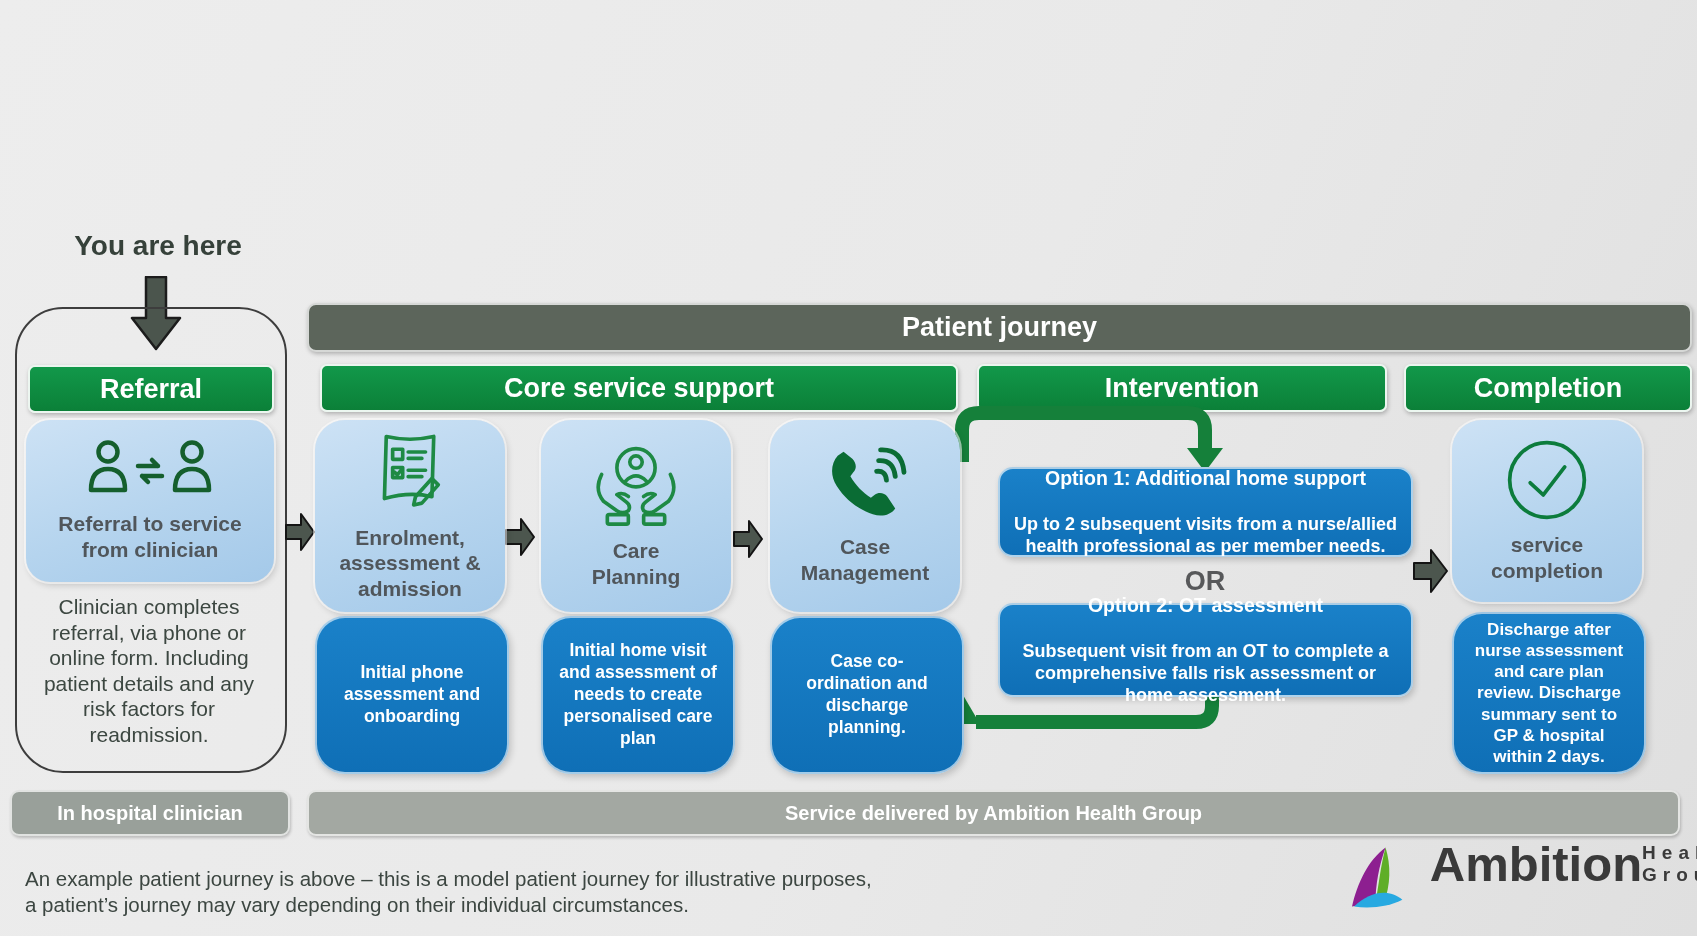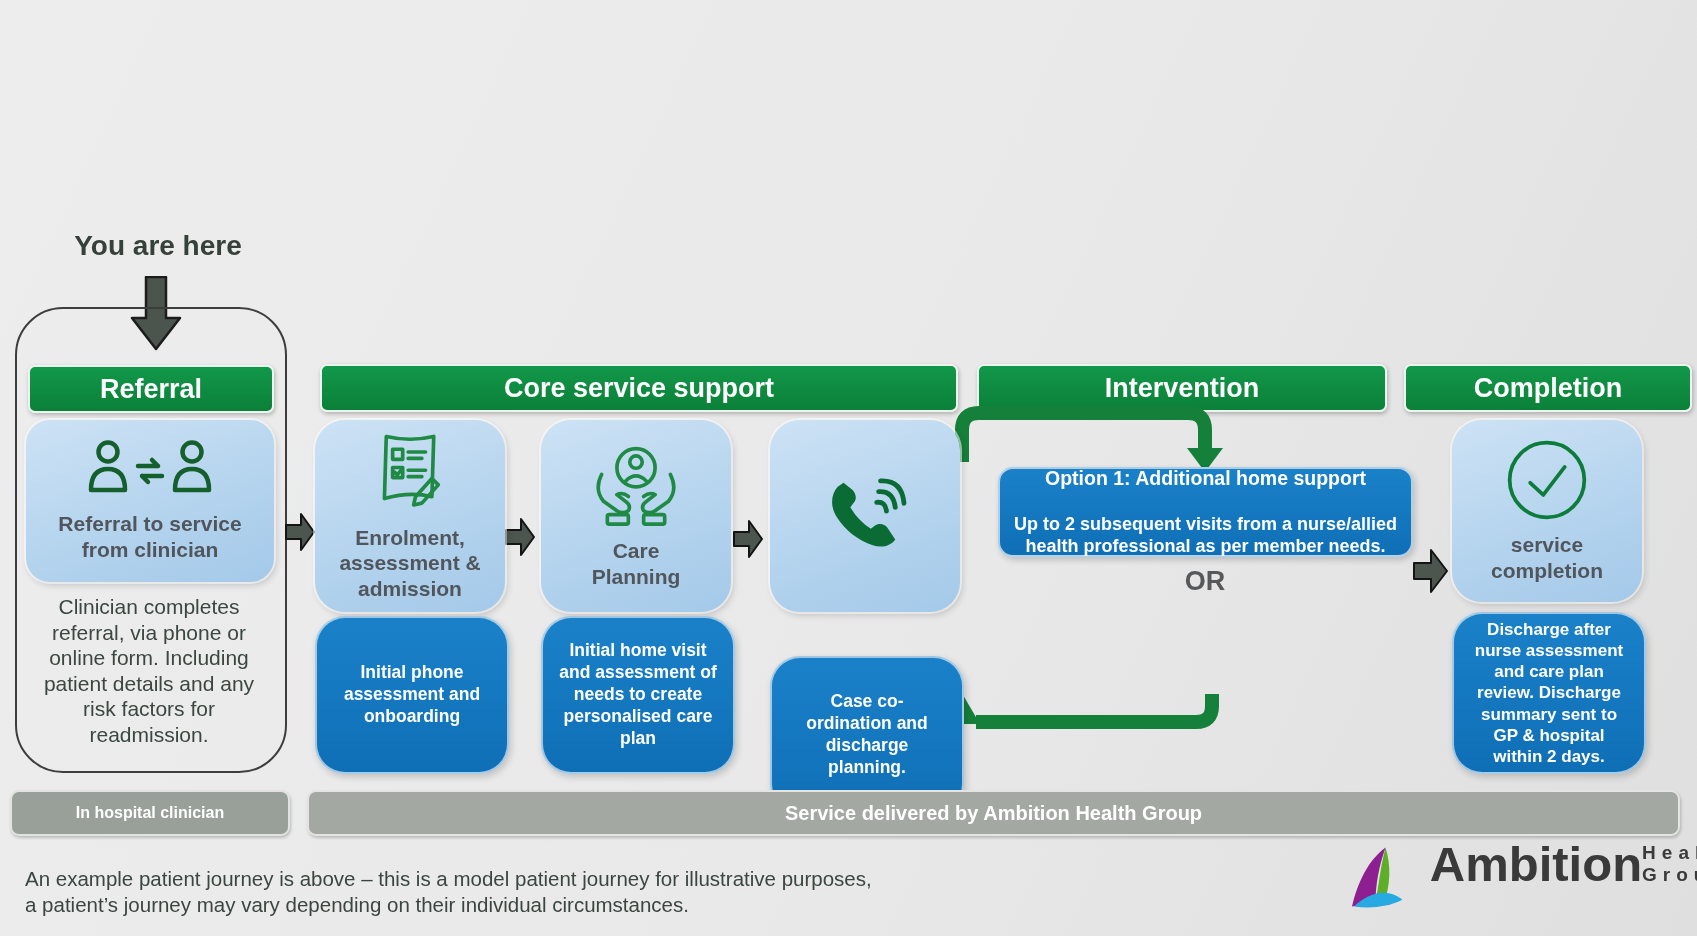--- a/index.html
+++ b/index.html
@@ -53,32 +53,32 @@
   .c-enrol .step-label{max-width:150px;}
   .c-referral .step-label{max-width:210px;}
   
   .detail-box{position:absolute;width:190px;border-radius:30px;
     background:linear-gradient(180deg,#1a81c9,#0f6fb6);
     border:2px solid rgba(255,255,255,.6);box-shadow:2px 3px 7px rgba(0,0,0,.18);
     display:flex;align-items:center;justify-content:center;}
   .detail-box span{color:#fff;font-size:17.5px;font-weight:600;text-align:center;line-height:1.25;max-width:158px;}
   .d-enrol{left:315px;top:616px;height:154px;}
   .d-care{left:541px;top:616px;height:154px;}
-  .d-case{left:770px;top:616px;height:154px;margin-top:40px;}
+  .d-case{left:770px;top:616px;height:154px;}
   .d-case span{max-width:130px;}
   .d-disch{left:1452px;top:612px;height:158px;justify-content:center;}
   .d-disch span{font-size:17px;max-width:160px;}
   
   .referral-desc{position:absolute;left:30px;top:594px;width:238px;text-align:center;
     font-size:21px;color:#3c4741;line-height:1.22;}
   .gray-bar{position:absolute;top:790px;height:42px;border-radius:9px;
     border:2px solid rgba(255,255,255,.7);display:flex;align-items:center;justify-content:center;
     box-shadow:1px 2px 3px rgba(0,0,0,.2);}
   .bar-hospital{left:10px;width:276px;background:#99a09a;}
-  .bar-hospital span{color:#fff;font-size:16px;font-weight:bold;}
+  .bar-hospital span{color:#fff;font-size:20px;font-weight:bold;}
   .bar-service{left:307px;width:1369px;background:#a3a8a2;}
   .bar-service span{color:#fff;font-size:20px;font-weight:bold;}
   
   .option-box{position:absolute;left:998px;width:415px;border-radius:15px;
     background:linear-gradient(180deg,#1a81c9,#0f6fb6);
     border:2px solid rgba(255,255,255,.65);box-shadow:2px 3px 6px rgba(0,0,0,.18);
     display:flex;flex-direction:column;align-items:center;justify-content:center;padding:0 12px;box-sizing:border-box;gap:24px;}
   .option-box .opt-title{color:#fff;font-size:19.5px;font-weight:800;line-height:1.2;text-align:center;}
   .option-box .opt-body{color:#fff;font-size:18px;font-weight:600;line-height:1.2;text-align:center;}
   .opt1{top:467px;height:90px;}
@@ -120,20 +120,23 @@
         <path d="M52 27 H72 M72 27 l-6 -6 M56 37 H76 M56 37 l6 6"></path>
       </g>
     </svg>
     <div class="step-label">Referral to service from clinician</div>
   </div>
   <div class="referral-desc">Clinician completes referral, via phone or online form. Including patient details and any risk factors for readmission.</div>
   <div class="gray-bar bar-hospital">
     <span>In hospital clinician</span>
   </div>
 
+  <div class="journey-bar">
+    <span>Patient journey</span>
+  </div>
   <div class="phase-header h-core">
     <span>Core service support</span>
   </div>
   <div class="phase-header h-int">
     <span>Intervention</span>
   </div>
   <div class="phase-header h-comp">
     <span>Completion</span>
   </div>
 
@@ -183,37 +186,42 @@
   </div>
   <div class="step-card c-case">
     <svg width="88" height="78" viewBox="0 0 90 80">
       <path d="M17 10 C10 18 9 30 16 41 C25 55 38 65 53 70 C62 73 71 71 76 64 L68 52 C65 48 59 47 55 50 L51 53 C43 48 35 40 30 31 L33 27 C37 23 36 17 32 13 L23 6 Z" fill="#0a6c34" stroke="none"></path>
       <g fill="none" stroke="#0a6c34" stroke-width="5" stroke-linecap="round">
         <path d="M57 26 q9 -1 10 9"></path>
         <path d="M59 15 q15 -1 17 16"></path>
         <path d="M61 4 q22 -1 24 23"></path>
       </g>
     </svg>
+    <div class="step-label">Case Management</div>
   </div>
 
   <div class="detail-box d-enrol">
     <span>Initial phone assessment and onboarding</span>
   </div>
   <div class="detail-box d-care">
     <span>Initial home visit and assessment of needs to create personalised care plan</span>
   </div>
   <div class="detail-box d-case">
     <span>Case co-ordination and discharge planning.</span>
   </div>
 
   <div class="option-box opt1">
     <div class="opt-title">Option 1: Additional home support</div>
     <div class="opt-body">Up to 2 subsequent visits from a nurse/allied health professional as per member needs.</div>
   </div>
   <div class="or-label">OR</div>
+  <div class="option-box opt2">
+    <div class="opt-title">Option 2: OT assessment</div>
+    <div class="opt-body">Subsequent visit from an OT to complete a comprehensive falls risk assessment or home assessment.</div>
+  </div>
 
   <div class="step-card c-comp">
     <svg width="84" height="84" viewBox="0 0 90 90">
       <g fill="none" stroke="#0c7c3c" stroke-width="4" stroke-linecap="round" stroke-linejoin="round">
         <circle cx="45" cy="45" r="40"></circle>
         <path d="M27 48 L41 61 L64 31"></path>
       </g>
     </svg>
     <div class="step-label">service completion</div>
   </div>

